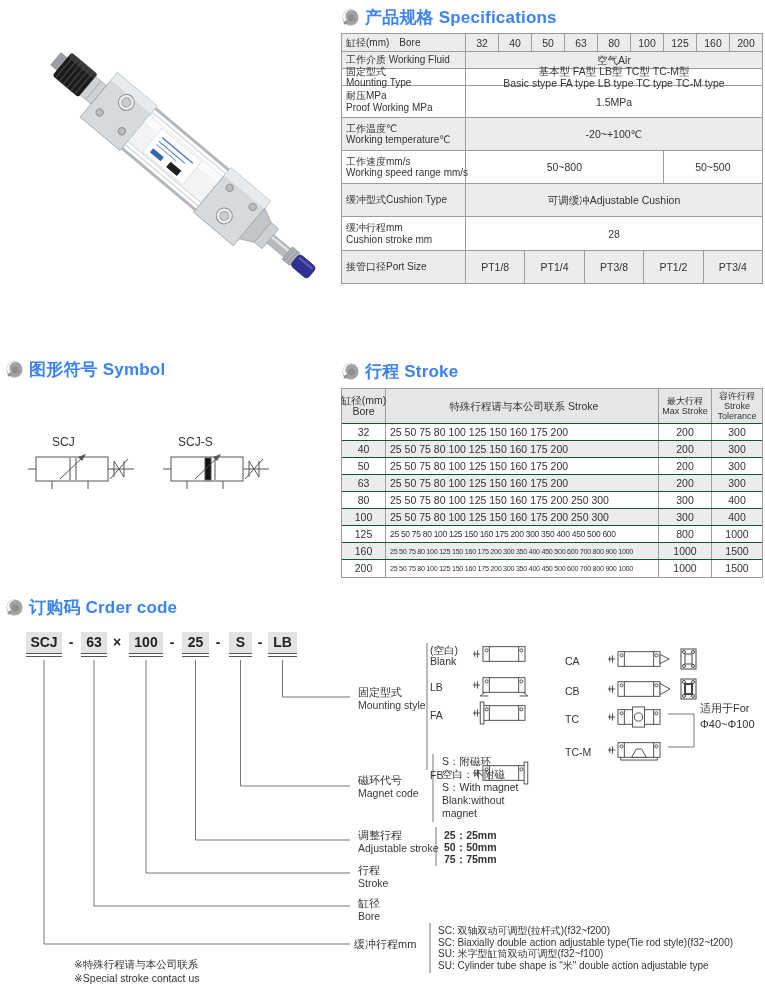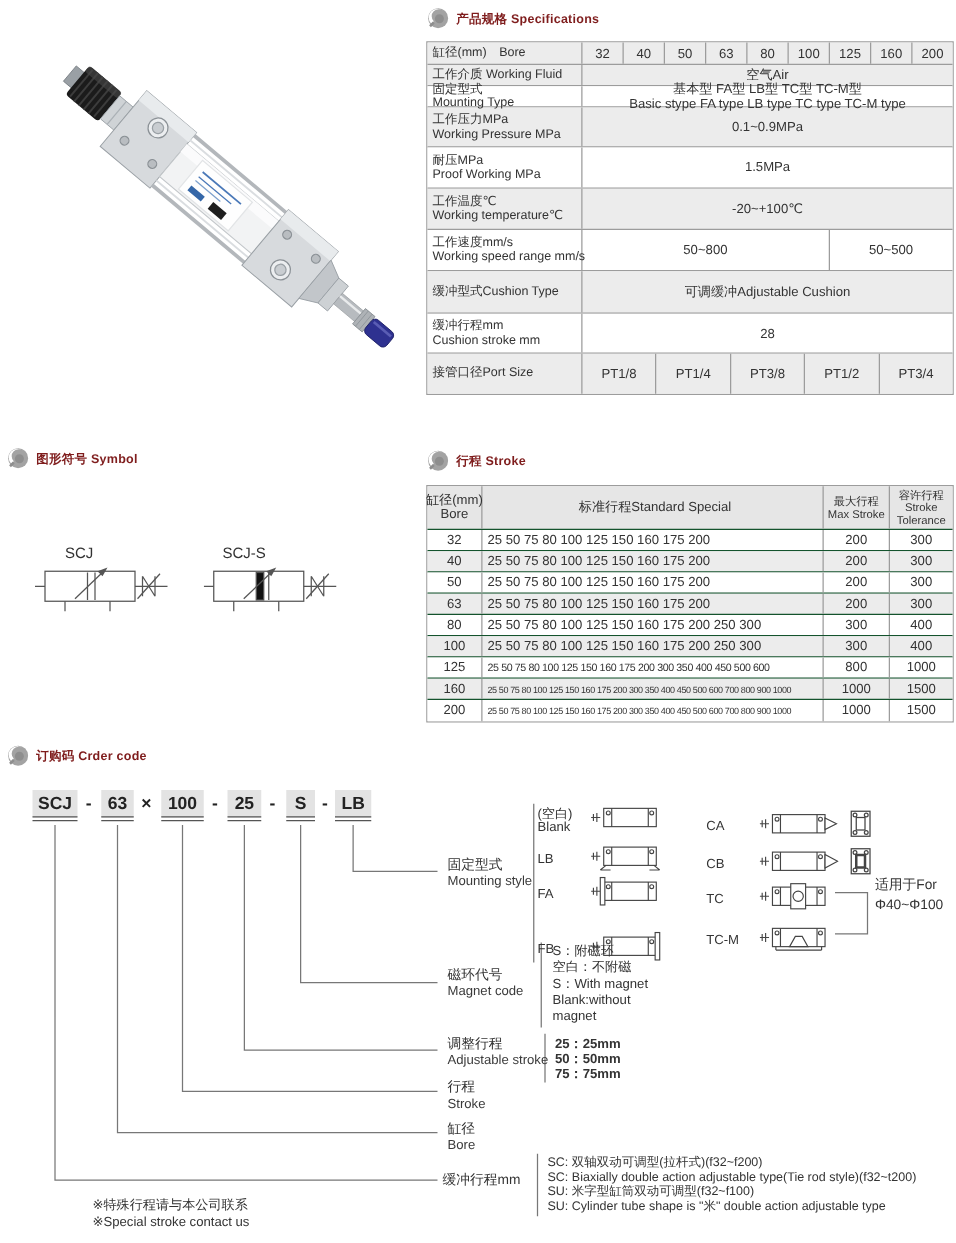--- a/index.html
+++ b/index.html
@@ -1,21 +1,21 @@
 <!DOCTYPE html>
 <html><head>
 <meta charset="utf-8">
 <style>
   html,body{margin:0;padding:0;background:#fff;}
   body{font-family:"Liberation Sans","DejaVu Sans",sans-serif;color:#2b2b2b;}
   #page{position:relative;width:765px;height:994px;background:#fff;overflow:hidden;}
 
   
   .sec-head{position:absolute;display:flex;align-items:center;gap:6px;}
-  .sec-title{font-size:10px;font-weight:bold;color:#7f1d1d;letter-spacing:.2px;}
+  .sec-title{font-size:17px;font-weight:bold;color:#3b82f6;letter-spacing:.2px;}
   .brand-icon{width:17px;height:17px;flex:0 0 auto;}
 
   
   #spec-table{position:absolute;left:341px;top:33px;width:422px;border:1px solid #9c9c9c;box-sizing:border-box;}
   .spec-row{display:flex;border-bottom:1px solid #9c9c9c;box-sizing:border-box;background:#fff;}
   .spec-row:last-child{border-bottom:none;}
   .spec-row.shaded{background:#ececec;}
   .spec-row:nth-child(1){height:18px;}
   .spec-row:nth-child(2){height:17px;}
   .spec-row:nth-child(3){height:17px;}
@@ -208,31 +208,20 @@
       </div>
       <div class="spec-row">
         <div class="spec-label">
           <div class="tline">固定型式</div>
           <div class="tline">Mounting Type</div>
         </div>
         <div class="spec-vals">
           <div class="spec-cell" style="flex: 1 1 0%;">
             <div class="tline">基本型  FA型  LB型  TC型  TC-M型</div>
             <div class="tline">Basic stype FA type LB type TC type TC-M type</div>
-          </div>
-        </div>
-      </div>
-      <div class="spec-row shaded">
-        <div class="spec-label">
-          <div class="tline">工作压力MPa</div>
-          <div class="tline">Working Pressure MPa</div>
-        </div>
-        <div class="spec-vals">
-          <div class="spec-cell" style="flex: 1 1 0%;">
-            <div class="tline">0.1~0.9MPa</div>
           </div>
         </div>
       </div>
       <div class="spec-row">
         <div class="spec-label">
           <div class="tline">耐压MPa</div>
           <div class="tline">Proof Working MPa</div>
         </div>
         <div class="spec-vals">
           <div class="spec-cell" style="flex: 1 1 0%;">
@@ -359,21 +348,21 @@
     </svg>
     <span class="sec-title">行程 Stroke</span>
   </div>
   <div id="stroke-table">
       <div class="stk-row head">
         <div class="stk-cell stk-bore">
           <div class="tline">缸径(mm)</div>
           <div class="tline">Bore</div>
         </div>
         <div class="stk-cell stk-std" style="align-items: center;">
-          <div class="tline">标准行程Standard Special</div>
+          <div class="tline">特殊行程请与本公司联系 Stroke</div>
         </div>
         <div class="stk-cell stk-max">
           <div class="tline">最大行程</div>
           <div class="tline">Max Stroke</div>
         </div>
         <div class="stk-cell stk-tol">
           <div class="tline">容许行程</div>
           <div class="tline">Stroke</div>
           <div class="tline">Tolerance</div>
         </div>
@@ -600,21 +589,21 @@
         <span class="mopt-icon"><svg width="64" height="26" viewBox="0 0 70 26">
             <path d="M1,13 h8 M3,10 v6 M6,9 v8" stroke="#444" fill="none"></path>
             <rect x="12" y="5" width="46" height="16" fill="#fff" stroke="#444"></rect>
             <line x1="19" y1="5" x2="19" y2="21" stroke="#444"></line>
             <line x1="51" y1="5" x2="51" y2="21" stroke="#444"></line>
             <circle cx="16" cy="9" r="1.7" fill="none" stroke="#444"></circle>
             <circle cx="54" cy="9" r="1.7" fill="none" stroke="#444"></circle>
             <rect x="9" y="1" width="4" height="24" fill="#fff" stroke="#444"></rect>
           </svg></span>
       </div>
-      <div class="mopt" style="left: 430px; top: 744px;">
+      <div class="mopt" style="left: 430px; top: 760px;">
         <div class="mopt-label" style="width: 36px; white-space: pre-line;">FB</div>
         <span class="mopt-icon"><svg width="64" height="26" viewBox="0 0 70 26">
             <path d="M1,13 h8 M3,10 v6 M6,9 v8" stroke="#444" fill="none"></path>
             <rect x="12" y="5" width="46" height="16" fill="#fff" stroke="#444"></rect>
             <line x1="19" y1="5" x2="19" y2="21" stroke="#444"></line>
             <line x1="51" y1="5" x2="51" y2="21" stroke="#444"></line>
             <circle cx="16" cy="9" r="1.7" fill="none" stroke="#444"></circle>
             <circle cx="54" cy="9" r="1.7" fill="none" stroke="#444"></circle>
             <rect x="57" y="1" width="4" height="24" fill="#fff" stroke="#444"></rect>
           </svg></span>

